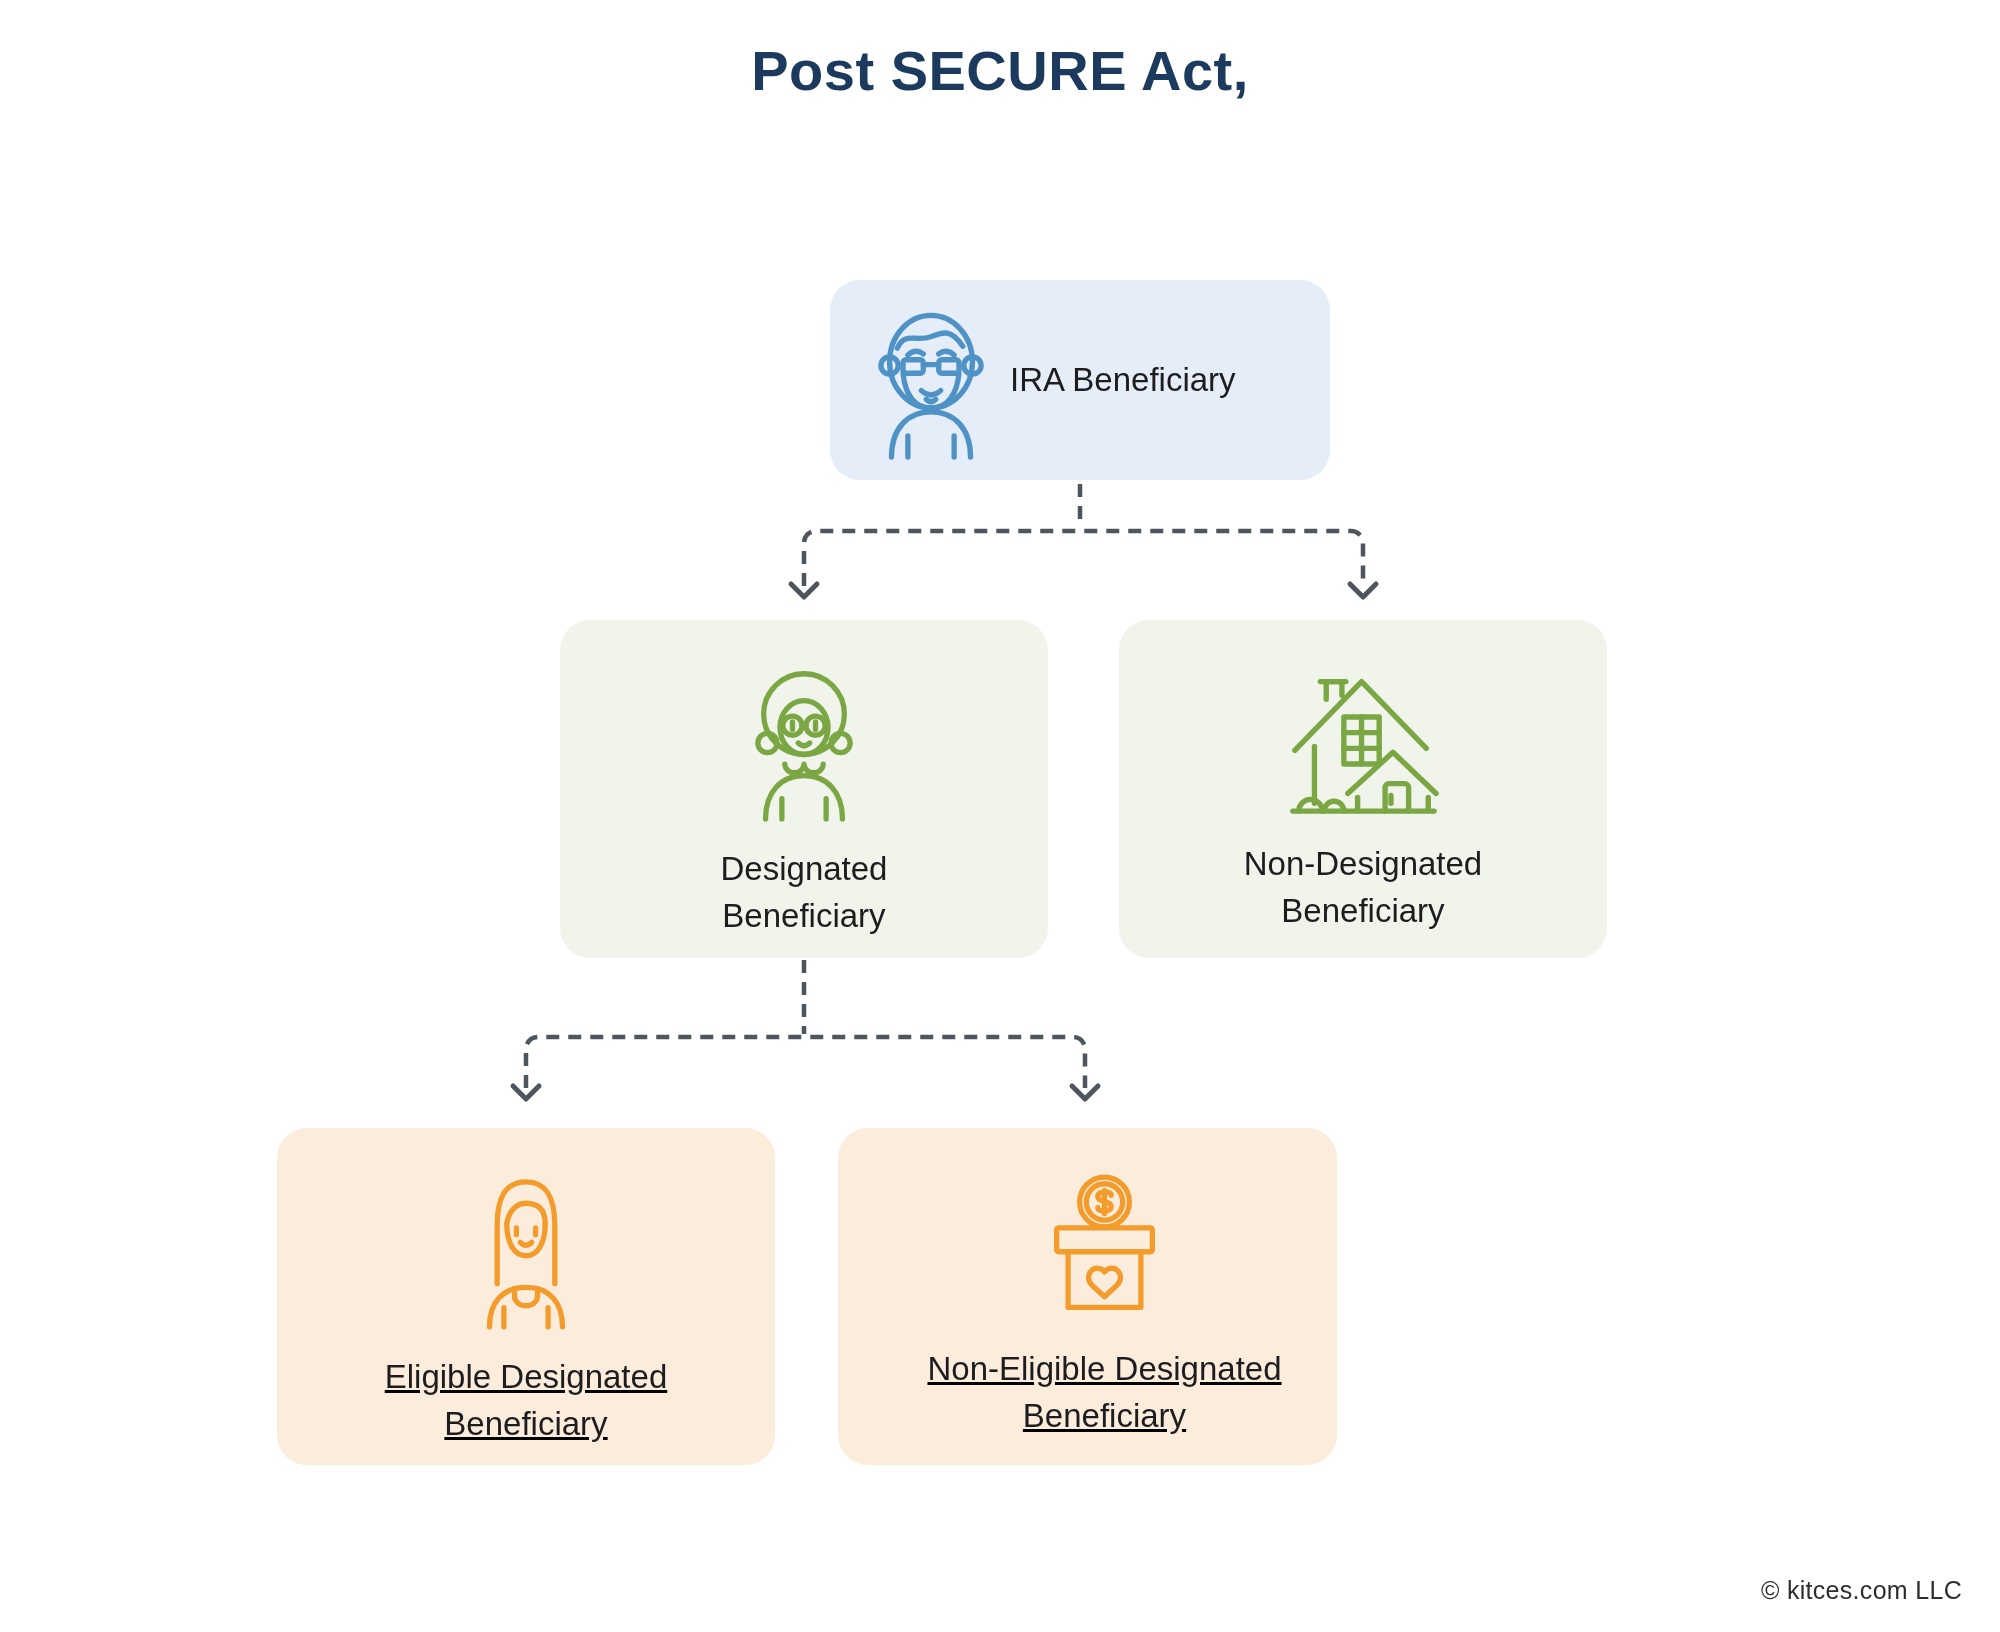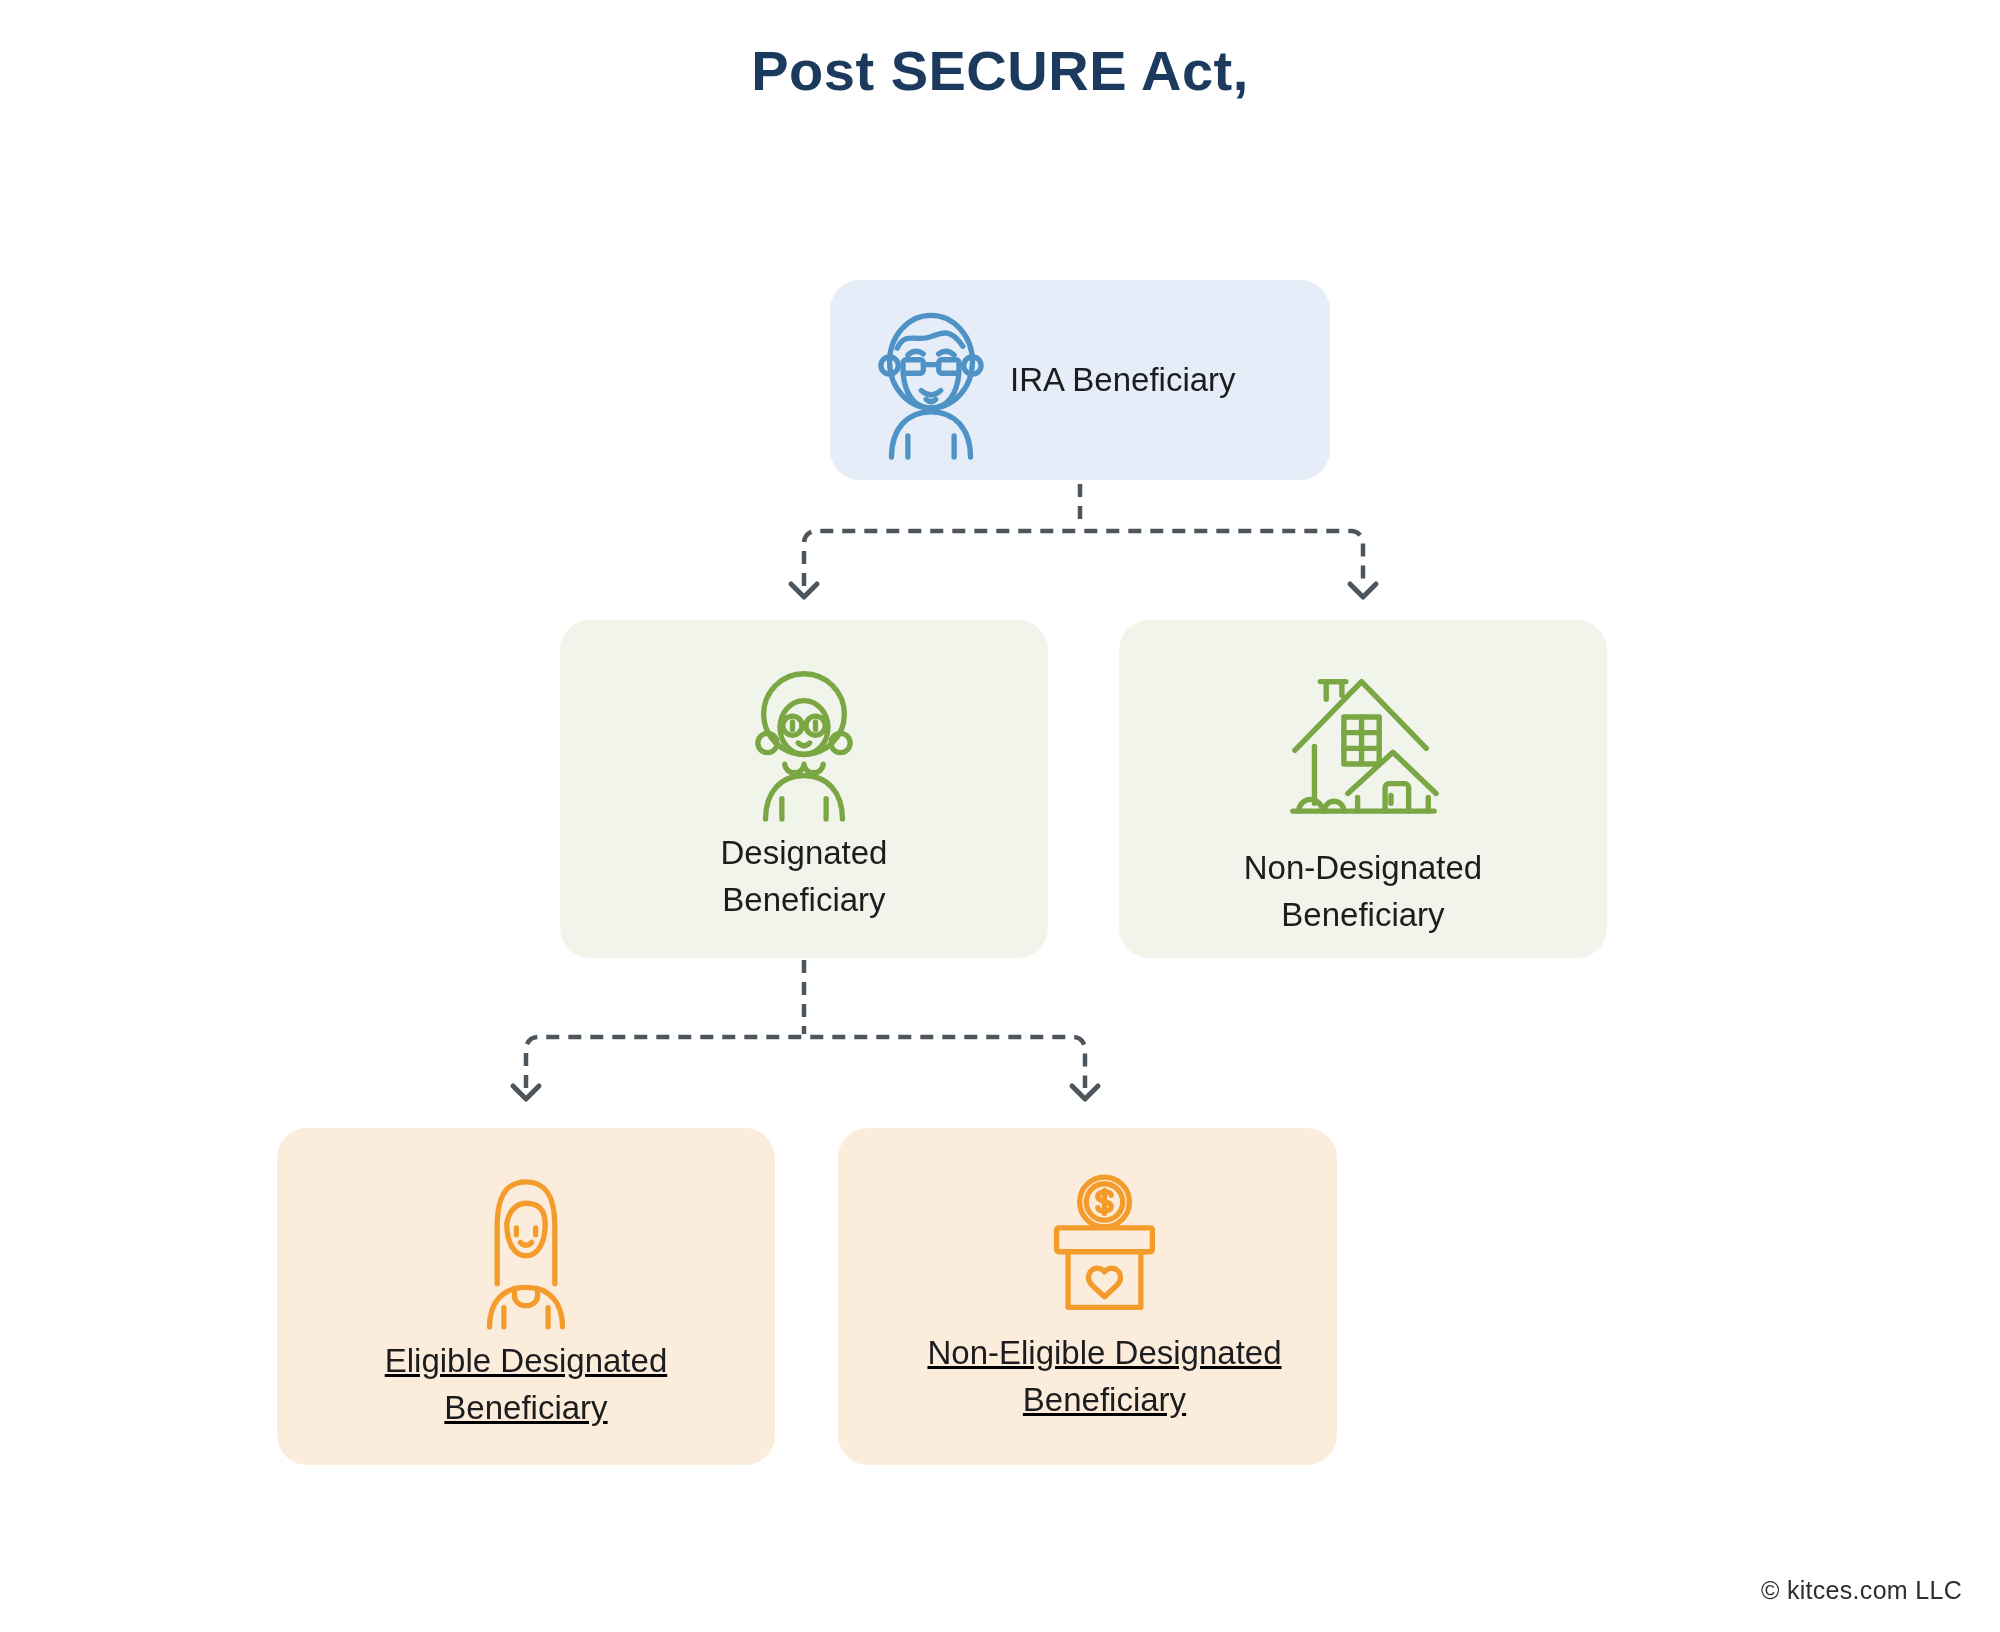--- a/index.html
+++ b/index.html
@@ -49,25 +49,25 @@
   }
   .node.lvl{
     flex-direction:column;align-items:center;
     padding-top:42px;
   }
   .node.green{background:var(--green-bg);}
   .node.green .icon-wrap{color:var(--green-accent);}
   .node.orange{background:var(--orange-bg);text-decoration:underline;}
   .node.orange .icon-wrap{color:var(--orange-accent);}
   .node.designated{left:560px;top:620px;width:488px;height:338px;}
-  .node.nondesignated{left:1119px;top:620px;width:488px;height:338px;gap:20px;}
+  .node.nondesignated{left:1119px;top:620px;width:488px;height:338px;}
   .node.eligible{left:277px;top:1128px;width:498px;height:337px;}
   .node.noneligible{left:838px;top:1128px;width:499px;height:337px;padding-left:34px;}
   .node.lvl .node-label{
-    margin-top:8px;
+    margin-top:24px;
     text-align:center;
     font-size:33px;font-weight:500;line-height:1.42;
     color:var(--label-color);
     white-space:pre-line;
   }
   .icon-wrap{display:block;line-height:0;}
   .icon-wrap svg{display:block;}
   .connectors{
     position:absolute;left:0;top:0;width:2000px;height:1632px;
     pointer-events:none;

